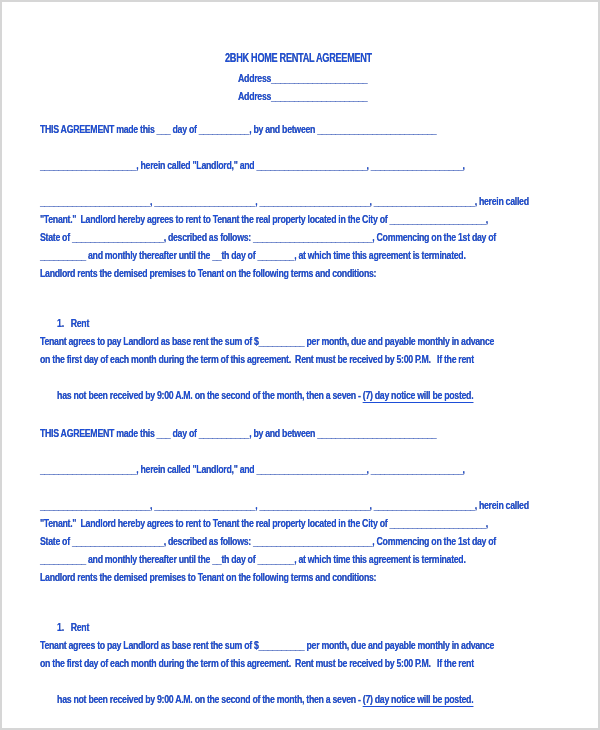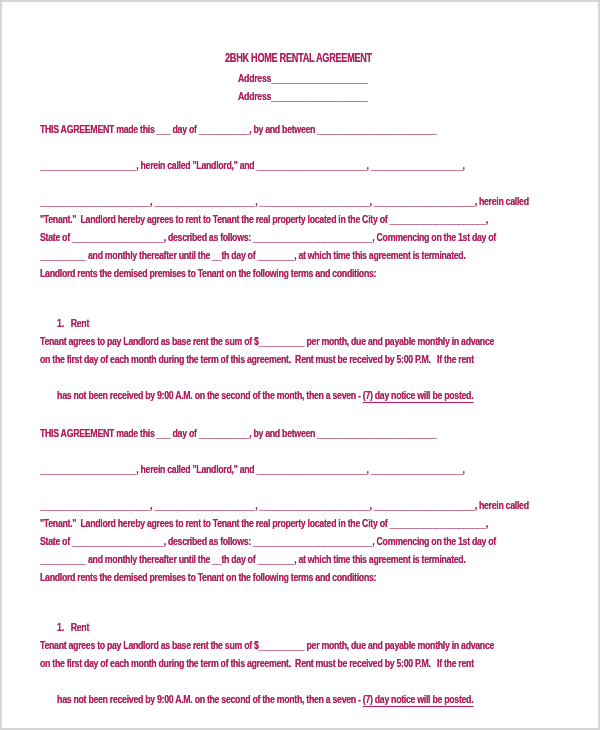--- a/index.html
+++ b/index.html
@@ -12,21 +12,21 @@
   }
   .page {
     position: relative;
     width: 596px;
     height: 726px;
     background: #ffffff;
     border: 2px solid #d6d6d6;
     overflow: hidden;
     font-family: "Liberation Sans", sans-serif;
     font-weight: bold;
-    color: #be185d;
+    color: #1d4ed8;
   }
   
   .content {
     position: absolute;
     left: 38px;
     top: -2px;
     width: 680px;
     height: 730px;
     transform: scaleX(0.7647);
     transform-origin: 0 0;

